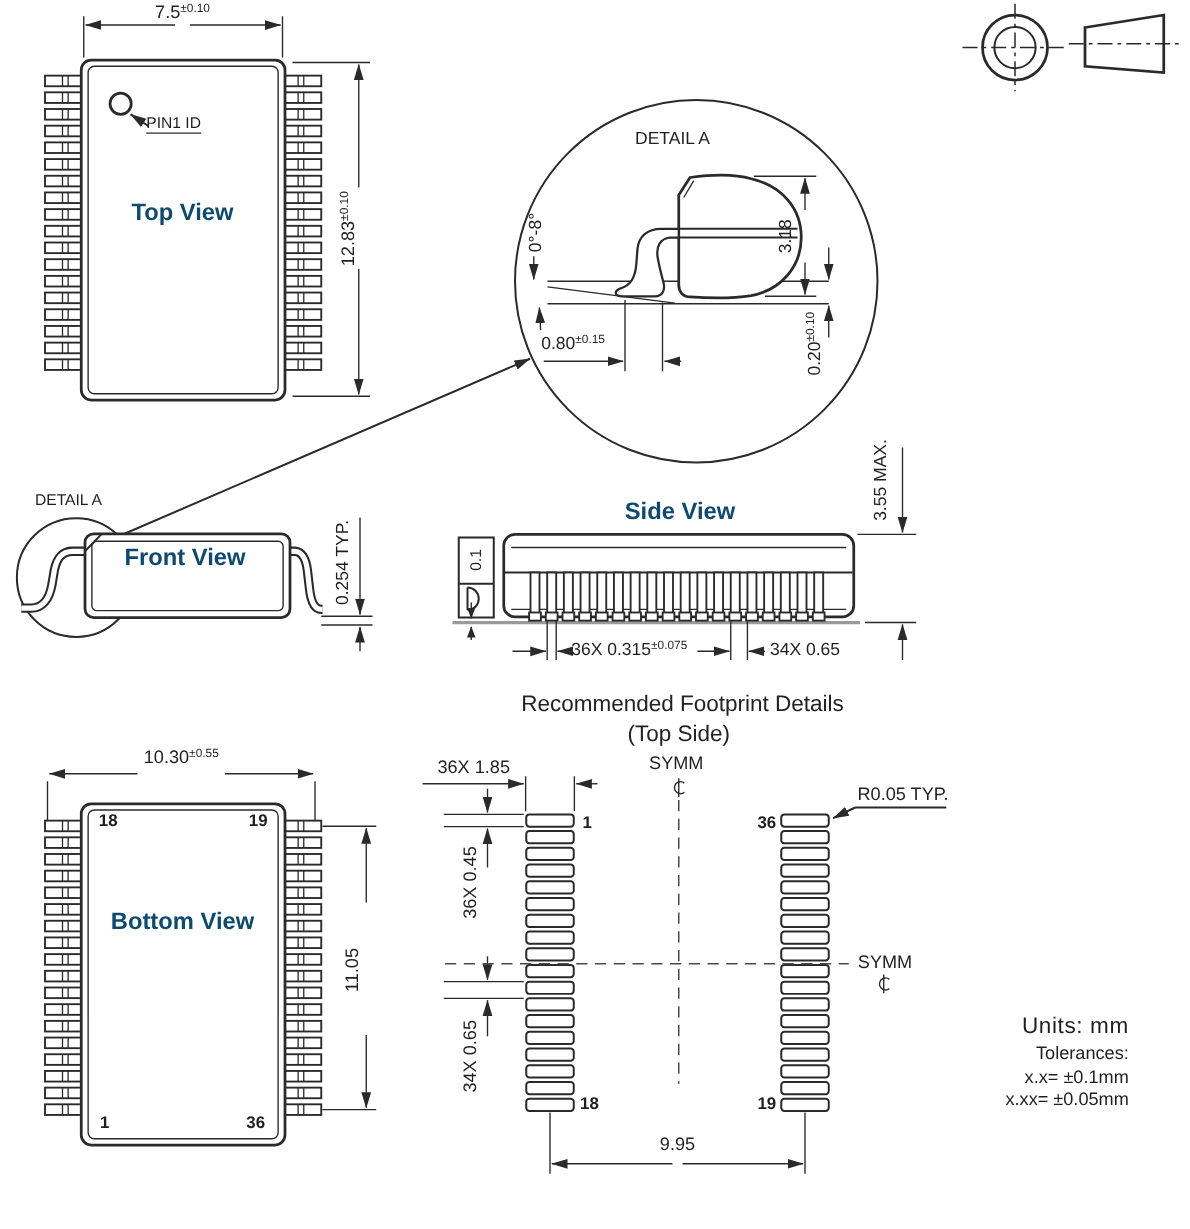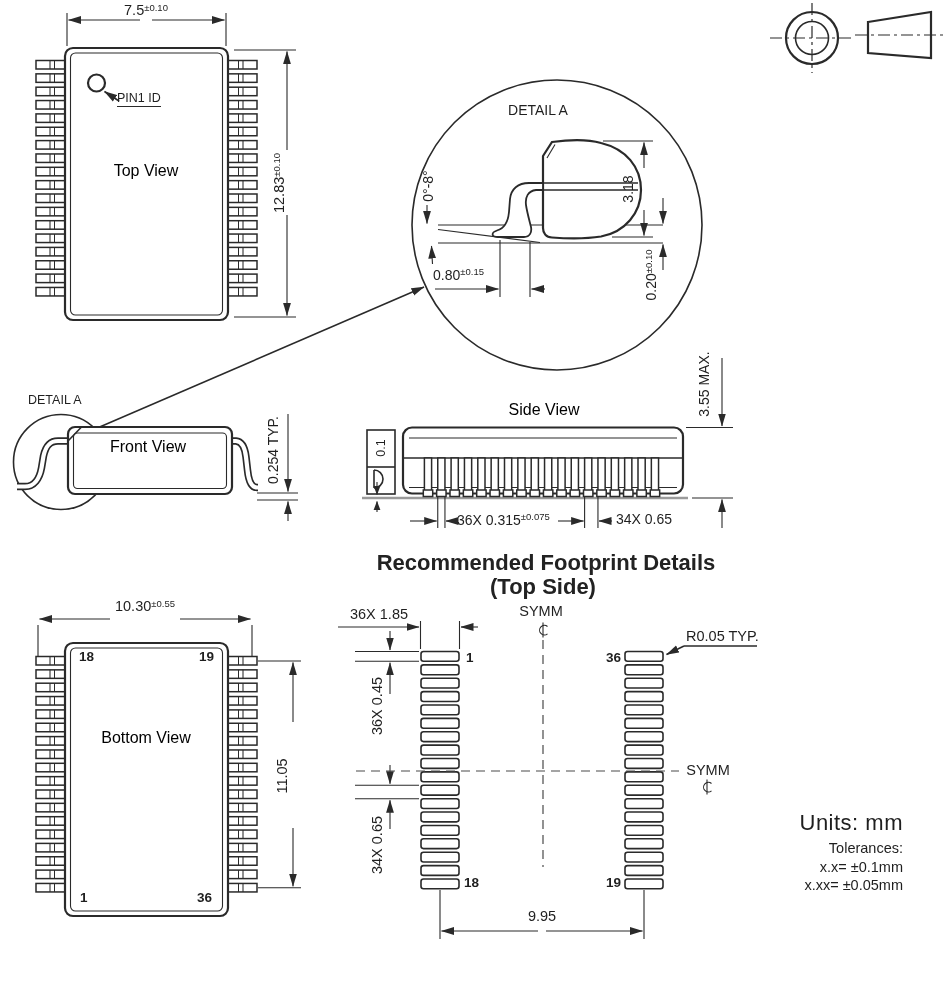--- a/index.html
+++ b/index.html
@@ -14,28 +14,28 @@
   .gray{stroke:#9a9a9a;stroke-width:2.6;fill:none;}
   .dash{stroke:#4a4a4a;stroke-width:1.2;fill:none;stroke-dasharray:9 6;}
   .dashdot{stroke:#2a2a2a;stroke-width:1.2;fill:none;stroke-dasharray:12 4 3 4;}
   .pinrow rect{fill:#fff;stroke:#2a2a2a;stroke-width:1.5;}
   .pinrow line{stroke:#2a2a2a;stroke-width:1.05;}
   #sleads rect{fill:#fff;stroke:#2a2a2a;stroke-width:1.5;}
   .padcol rect{fill:#fff;stroke:#2a2a2a;stroke-width:1.6;}
   .lbl{position:absolute;white-space:nowrap;font-size:14.5px;color:#1f1f1f;}
   .clbl{position:absolute;white-space:nowrap;font-size:14.5px;transform:translate(-50%,-50%);}
   .vlbl{position:absolute;white-space:nowrap;font-size:14.5px;transform:translate(-50%,-50%) rotate(-90deg);}
-  .title{font-size:16px;font-weight:normal;color:#000000;}
-  .fptitle{font-size:22px;font-weight:bold;color:#222;}
+  .title{font-size:19px;font-weight:bold;color:#0c4a6e;}
+  .fptitle{font-size:18px;font-weight:normal;color:#222;}
   .num{font-size:13.5px;font-weight:bold;}
   .sup{font-size:9.5px;vertical-align:4.5px;letter-spacing:0;}
   .ul{border-bottom:1.6px solid #2a2a2a;padding-bottom:1px;}
   .small{font-size:12.5px;}
   #units-block{position:absolute;left:640px;top:810px;width:263px;text-align:right;}
-  #units-line{font-size:22px;letter-spacing:0.5px;margin-bottom:3px;}
+  #units-line{font-size:18px;letter-spacing:0.5px;margin-bottom:3px;}
   .tol-line{font-size:14.5px;line-height:18.5px;}
 </style>
 </head>
 <body>
 
 <div id="page">
 
 <svg width="952" height="983" viewBox="0 0 952 983">
   <defs>
     <marker id="ah" markerUnits="userSpaceOnUse" markerWidth="13" markerHeight="9" refX="12.5" refY="4.5" orient="auto">

